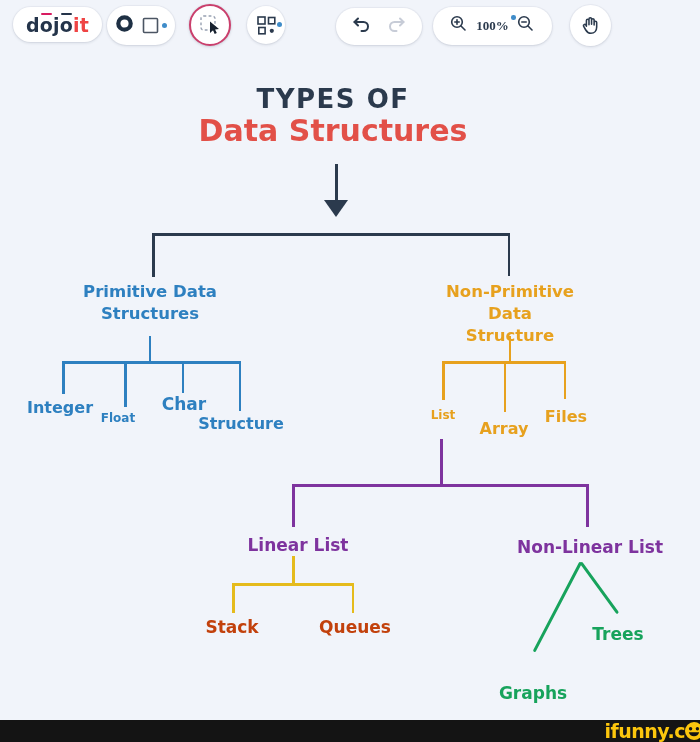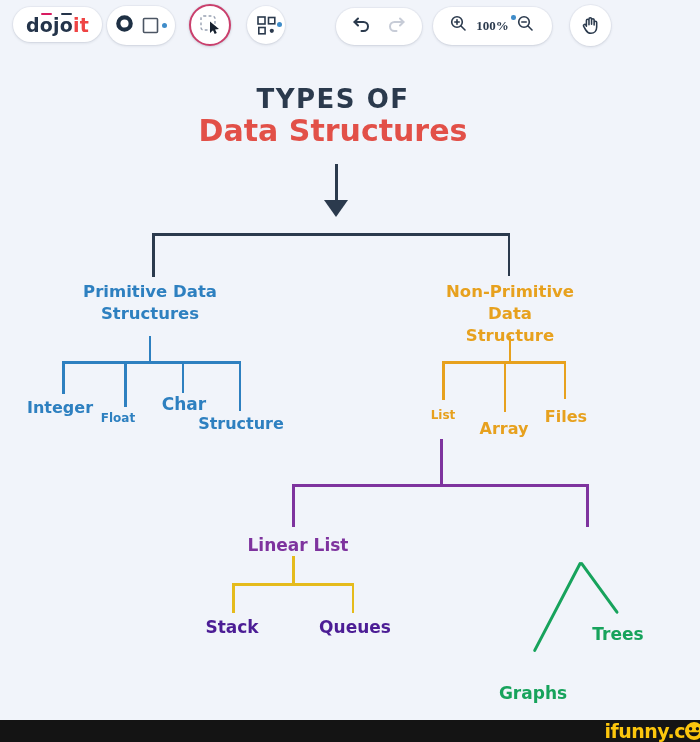--- a/index.html
+++ b/index.html
@@ -40,21 +40,21 @@
   .lbl2{white-space:normal;text-align:center;line-height:1.32;}
   .ln{position:absolute;}
 
   .title-top{font-size:26px;letter-spacing:1.5px;color:#2b3a4d;}
   .title-main{font-size:30px;color:#e25048;}
 
   .c-navy{background:#2b3a4d;}
   .c-blue{background:#2e80c0;} .t-blue{color:#2e80c0;}
   .c-orange{background:#e7a11e;} .t-orange{color:#e7a11e;}
   .c-purple{background:#7e339e;} .t-purple{color:#7e339e;}
-  .c-yellow{background:#e5bb1c;} .t-yellow{color:#4c1d95;} .t-green{color:#17a35c;}
+  .c-yellow{background:#e5bb1c;} .t-yellow{color:#c2410c;} .t-green{color:#17a35c;}
 
   .arrow-head{position:absolute;left:324px;top:200px;width:0;height:0;
       border-left:12px solid transparent;border-right:12px solid transparent;
       border-top:17px solid #2b3a4d;}
   .diag{position:absolute;height:2.6px;background:#17a35c;transform-origin:0 50%;border-radius:2px;}
 
   
   .bar{position:absolute;left:0;top:720px;width:700px;height:22px;background:#141414;
        display:flex;align-items:center;justify-content:flex-end;overflow:hidden;}
   .bar-text{color:#fcc60d;font-size:19px;font-weight:bold;letter-spacing:-0.5px;line-height:1;}
@@ -176,20 +176,21 @@
   <div class="ln c-orange" style="left:563.5px;top:361px;width:2.6px;height:38px;"></div>
   <div class="lbl t-orange" style="left:443px;top:408px;font-size:12px;">List</div>
   <div class="lbl t-orange" style="left:504px;top:419px;font-size:16px;">Array</div>
   <div class="lbl t-orange" style="left:566px;top:407px;font-size:16px;">Files</div>
 
   <div class="ln c-purple" style="left:440px;top:439px;width:2.6px;height:47px;"></div>
   <div class="ln c-purple" style="left:292px;top:484px;width:296px;height:2.6px;"></div>
   <div class="ln c-purple" style="left:292px;top:484px;width:2.6px;height:43px;"></div>
   <div class="ln c-purple" style="left:586px;top:484px;width:2.6px;height:43px;"></div>
   <div class="lbl t-purple" style="left:298px;top:535px;font-size:17px;">Linear List</div>
+  <div class="lbl t-purple" style="left:590px;top:537px;font-size:17px;">Non-Linear List</div>
 
   <div class="ln c-yellow" style="left:292px;top:556px;width:2.6px;height:29px;"></div>
   <div class="ln c-yellow" style="left:232px;top:583px;width:122px;height:2.6px;"></div>
   <div class="ln c-yellow" style="left:232px;top:583px;width:2.6px;height:30px;"></div>
   <div class="ln c-yellow" style="left:351.5px;top:583px;width:2.6px;height:30px;"></div>
   <div class="lbl t-yellow" style="left:232px;top:617px;font-size:17px;">Stack</div>
   <div class="lbl t-yellow" style="left:355px;top:617px;font-size:17px;">Queues</div>
 
   <div class="diag" style="left:581px;top:561px;width:101px;transform:rotate(117.6deg);"></div>
   <div class="diag" style="left:581px;top:561px;width:63px;transform:rotate(54deg);"></div>

